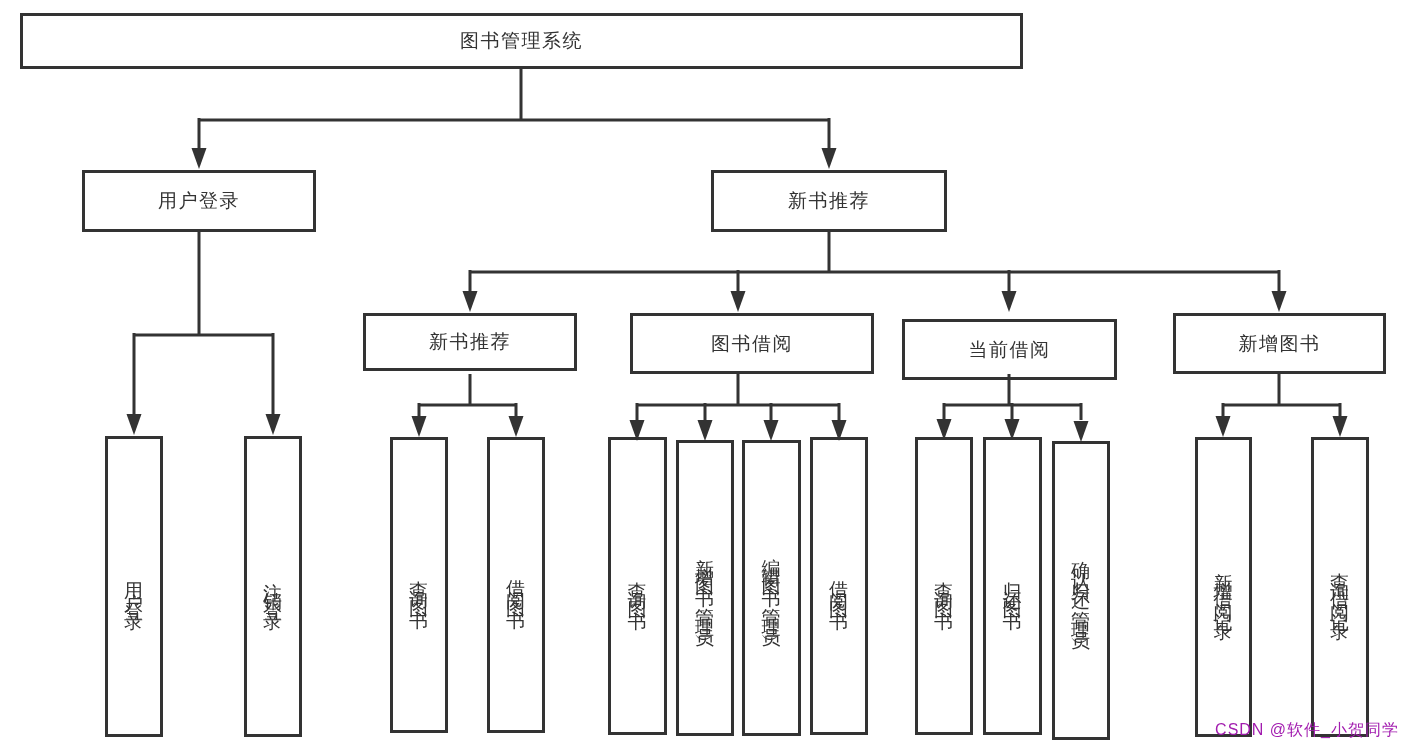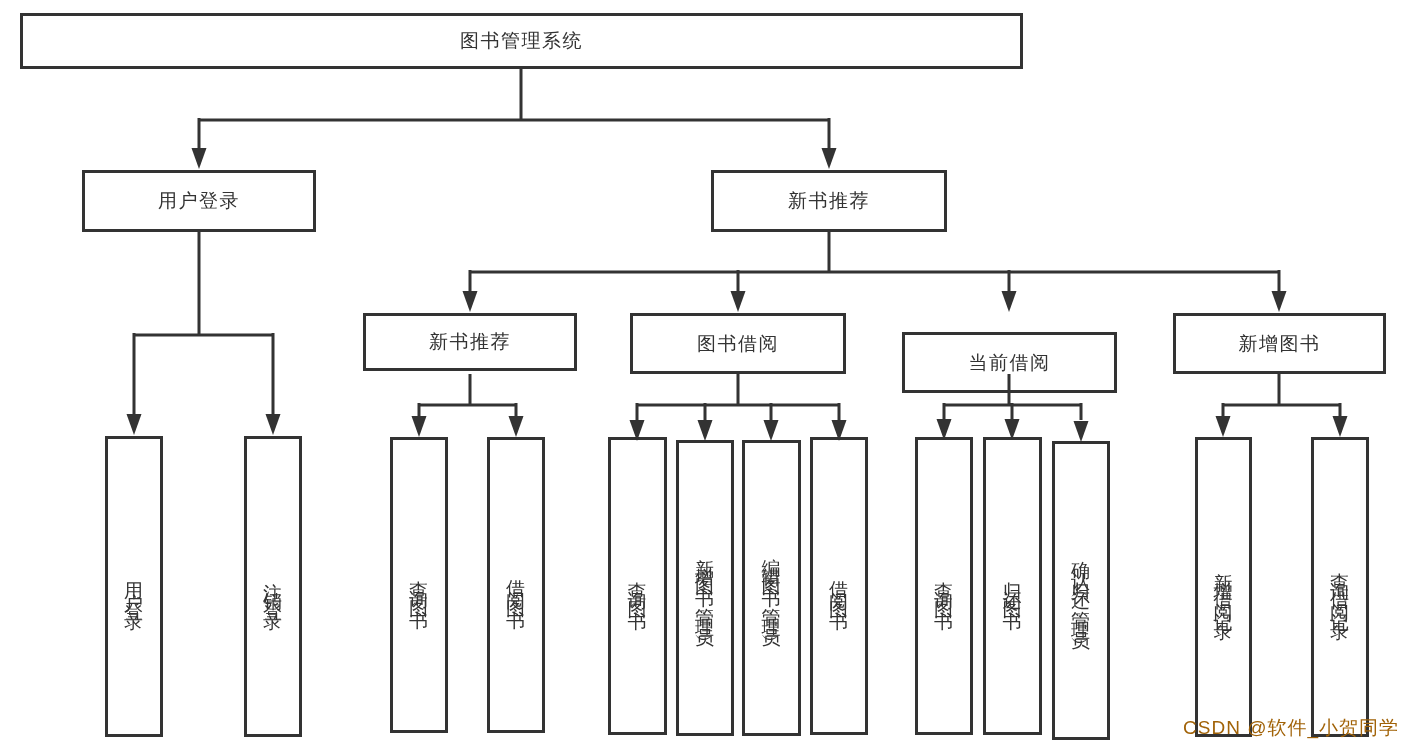--- a/index.html
+++ b/index.html
@@ -20,21 +20,21 @@
   }
   .node.horiz span{
     font-size:19px;letter-spacing:1.5px;white-space:nowrap;
   }
   .node.vert span{
     writing-mode:vertical-rl;text-orientation:mixed;
     font-size:19px;letter-spacing:10px;line-height:1;
   }
   .watermark{
     position:absolute;right:6px;bottom:6px;z-index:3;
-    color:#a16207;font-size:19px;letter-spacing:1px;white-space:nowrap;
+    color:#a21caf;font-size:16px;letter-spacing:1px;white-space:nowrap;
   }
 </style>
 </head>
 <body>
 
 <div id="diagram">
 
   <div class="node horiz" style="left:20px;top:13px;width:1003px;height:56px">
     <span>图书管理系统</span>
   </div>
@@ -44,25 +44,25 @@
   </div>
 
   <div class="node horiz" style="left:711px;top:170px;width:236px;height:62px">
     <span>新书推荐</span>
   </div>
 
   <div class="node horiz" style="left:363px;top:313px;width:214px;height:58px">
     <span>新书推荐</span>
   </div>
 
-  <div class="node horiz" style="left:630px;top:313px;width:216px;height:61px">
+  <div class="node horiz" style="left:630px;top:313px;width:244px;height:61px">
     <span>图书借阅</span>
   </div>
 
-  <div class="node horiz" style="left:902px;top:332px;width:215px;height:61px">
+  <div class="node horiz" style="left:902px;top:319px;width:215px;height:61px">
     <span>当前借阅</span>
   </div>
 
   <div class="node horiz" style="left:1173px;top:313px;width:213px;height:61px">
     <span>新增图书</span>
   </div>
 
   <div class="node vert" style="left:105px;top:436px;width:58px;height:301px">
     <span>用户登录</span>
   </div>

